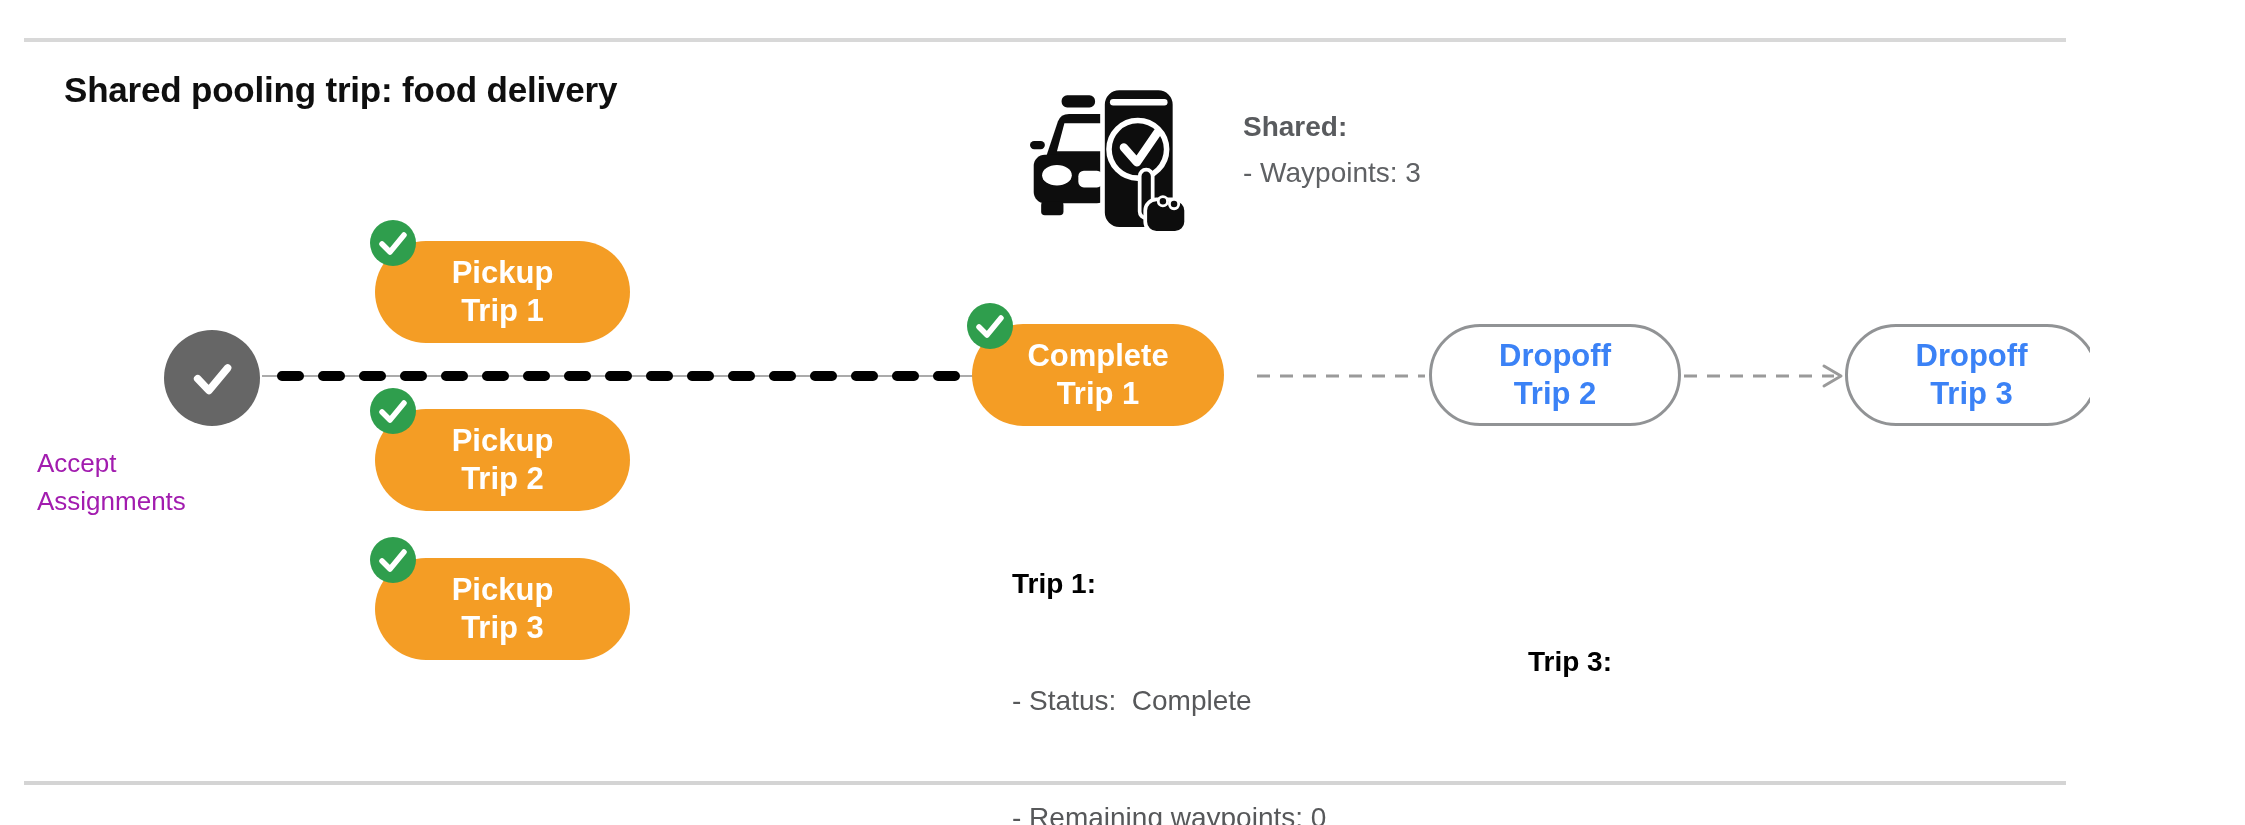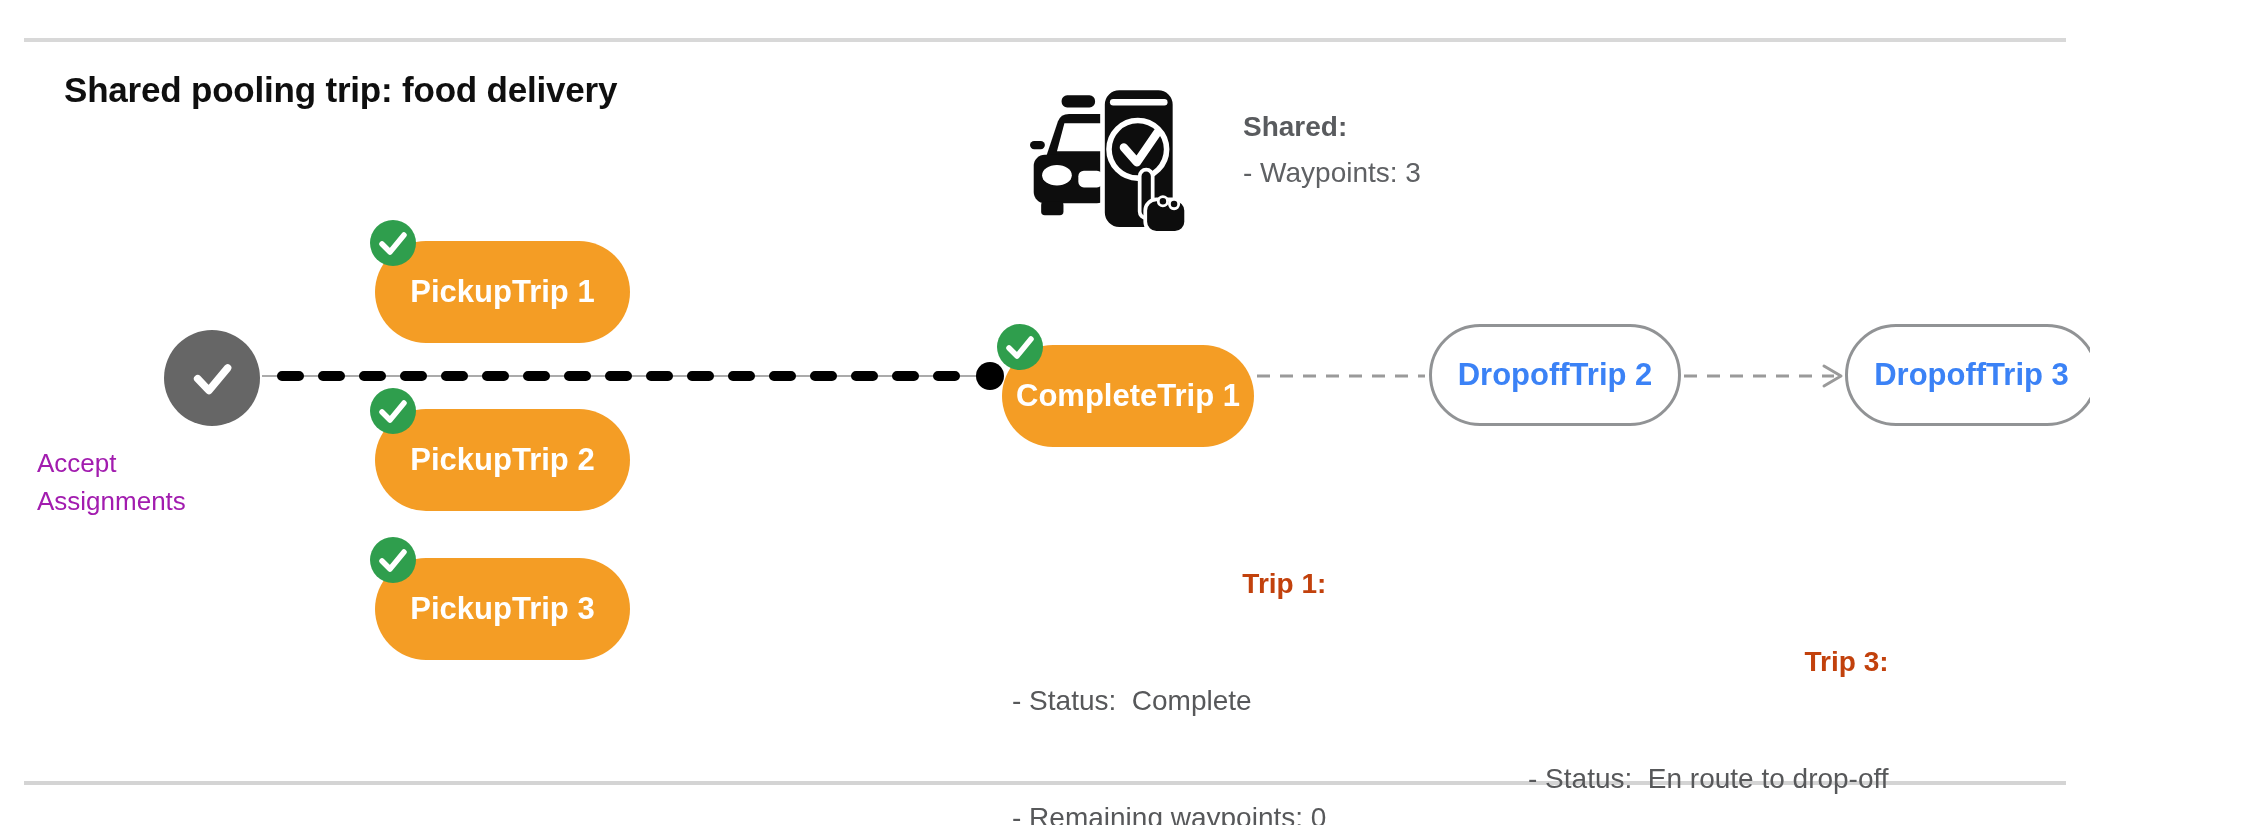--- a/index.html
+++ b/index.html
@@ -86,20 +86,21 @@
   }
 
   
   .pill {
     position: absolute;
     width: 255px;
     height: 102px;
     border-radius: 52px;
     box-sizing: border-box;
     display: flex;
+    flex-direction: column;
     align-items: center;
     justify-content: center;
     font-size: 31px;
     font-weight: 700;
     line-height: 38px;
     text-align: center;
   }
   .pill.orange {
     background: #f49d25;
     color: #ffffff;
@@ -123,21 +124,21 @@
   }
 
   
   .details {
     position: absolute;
     font-size: 28px;
     line-height: 39px;
     color: #57585a;
     white-space: pre-wrap;
   }
-  .d-bold { font-weight: 700; color: #c2410c; text-align: right; }
+  .d-bold { font-weight: 700; color: #000000; }
 </style>
 </head>
 <body>
 
 <div class="canvas">
 
   <div class="rule rule-top"></div>
   <div class="rule rule-bottom"></div>
 
   <h1 class="title">Shared pooling trip: food delivery</h1>
@@ -210,21 +211,21 @@
   <div class="pill orange" style="left:375px; top:558px;">
     <span class="badge">
       <svg width="46" height="46" viewBox="0 0 46 46">
           <path d="M12 24 L20 32 L34 15" fill="none" stroke="#ffffff" stroke-width="5.5" stroke-linecap="round" stroke-linejoin="round"></path>
         </svg>
     </span>
     <div>Pickup</div>
     <div>Trip 3</div>
   </div>
 
-  <div class="pill orange" style="left:1002px; top:324px; width:252px;margin-top:21px;">
+  <div class="pill orange" style="left:972px; top:324px; width:252px;">
     <span class="badge">
       <svg width="46" height="46" viewBox="0 0 46 46">
           <path d="M12 24 L20 32 L34 15" fill="none" stroke="#ffffff" stroke-width="5.5" stroke-linecap="round" stroke-linejoin="round"></path>
         </svg>
     </span>
     <div>Complete</div>
     <div>Trip 1</div>
   </div>
 
   <div class="pill ghost" style="left:1429px; top:324px; width:252px;">
@@ -241,17 +242,16 @@
     <div class="d-bold">Trip 1:</div>
     <div>- Status:  Complete</div>
     <div>- Remaining waypoints: 0</div>
     
     
     
   </div>
 
   <div class="details" style="left:1528px; top:564px;">
     <div class="d-bold">Trip 3:</div>
-    <div>- Status:  En route to drop-off</div>
     
   </div>
 
 </div>
 
 </body></html>

